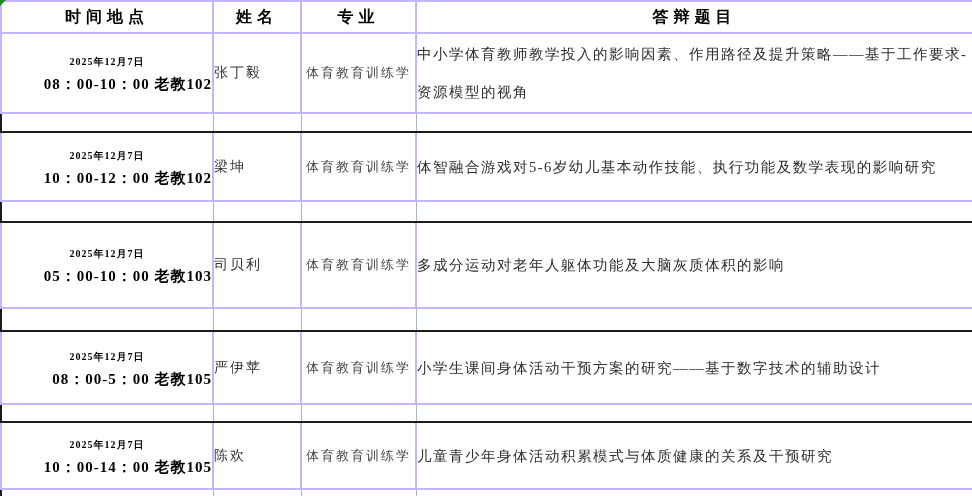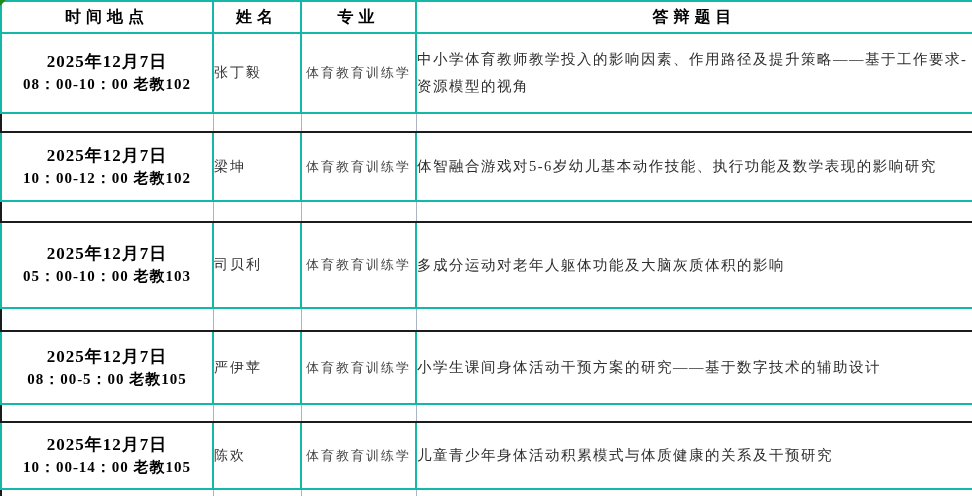--- a/index.html
+++ b/index.html
@@ -14,52 +14,52 @@
     position:absolute;top:0;left:0;width:0;height:0;
     border-top:6px solid #1f8a1f;border-right:6px solid transparent;
     z-index:5;
   }
   table.sched{
     border-collapse:collapse;
     table-layout:fixed;
     width:972px;
   }
   table.sched td,table.sched th{
-    border:2px solid #14b8a6;
+    border:2px solid #c4b5fd;
     padding:0;
     overflow:hidden;
     background:#fff;
   }
   tr.head{height:32px;}
   tr.head th{
     font-size:16px;font-weight:bold;color:#000;
     text-align:center;vertical-align:middle;
     letter-spacing:5px;
   }
   
   tr.r0{height:80px;} tr.r1{height:69px;} tr.r2{height:86px;}
   tr.r3{height:73px;} tr.r4{height:67px;}
   td.tl{
     text-align:center;vertical-align:middle;
     font-weight:bold;color:#000;
   }
-  td.tl .date{font-size:17px;line-height:22px;letter-spacing:1px;}
-  td.tl .sess{font-size:15px;line-height:22px;letter-spacing:1px;}
+  td.tl .date{font-size:10px;line-height:22px;letter-spacing:1px;}
+  td.tl .sess{font-size:15px;line-height:22px;letter-spacing:1px;text-align:right;}
   td.nm{
     text-align:left;vertical-align:middle;
     font-size:14px;color:#333;letter-spacing:2px;
   }
   td.mj{
     text-align:center;vertical-align:middle;
     font-size:13px;color:#474747;letter-spacing:2px;
   }
   td.tp{
     text-align:left;vertical-align:middle;
     font-size:14.5px;color:#2e2e2e;letter-spacing:1.5px;
-    line-height:27px;
+    line-height:38px;
     padding:0 6px 0 4px;
   }
   
   tr.sep td{
     border-top:2px solid #1c1c1c;
     border-bottom:2px solid #1c1c1c;
     border-left:1px solid #aab4c4;
     border-right:1px solid #aab4c4;
   }
   tr.sep td:first-child{border-left:2px solid #1c1c1c;}

